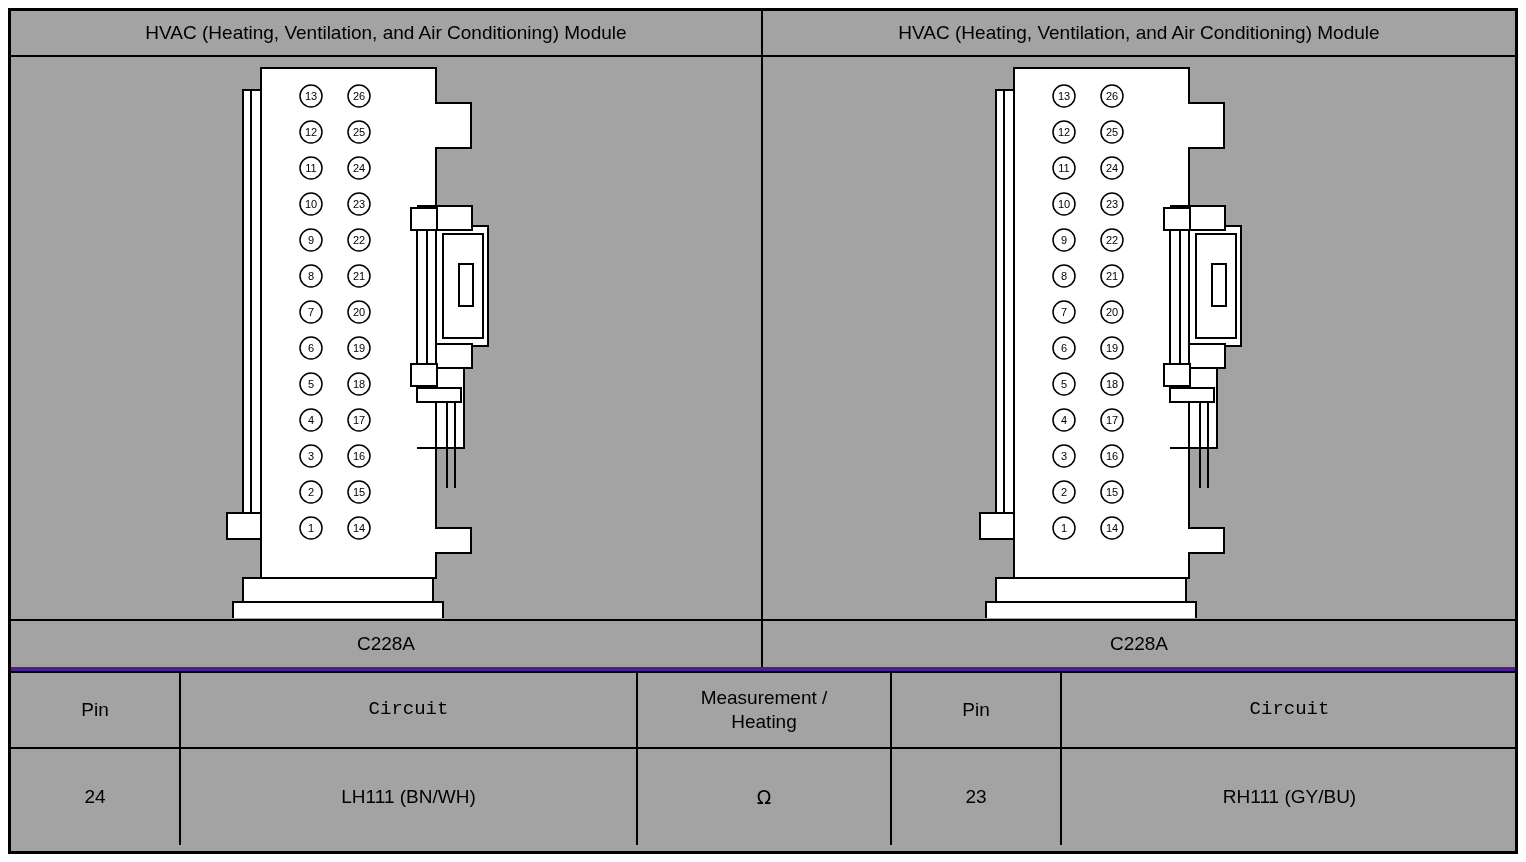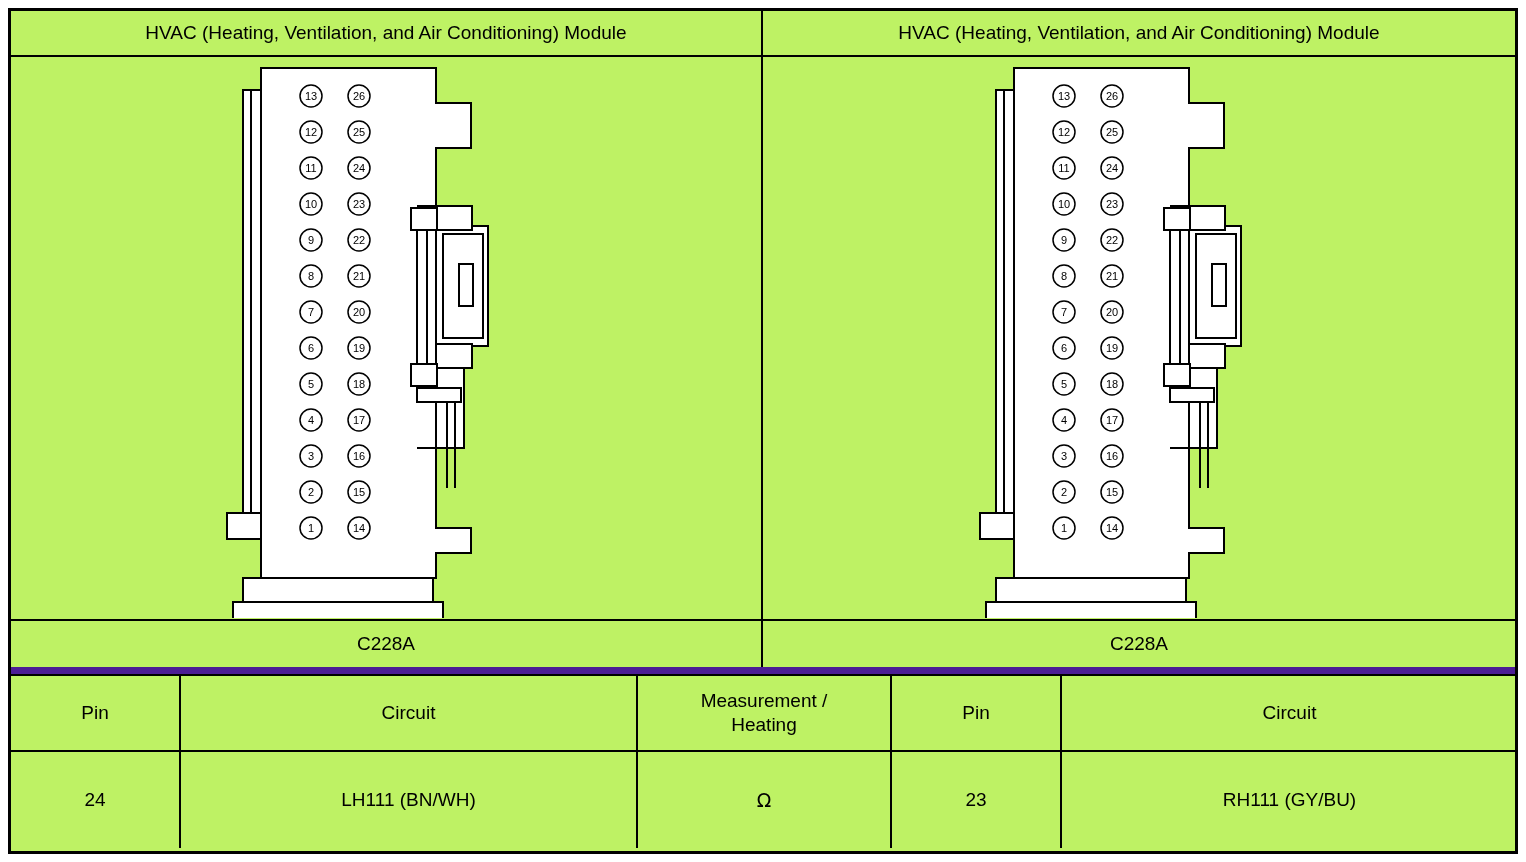--- a/index.html
+++ b/index.html
@@ -20,21 +20,21 @@
     overflow: hidden;
   }
   .outer-frame {
     position: absolute;
     left: 8px;
     top: 8px;
     width: 1510px;
     height: 846px;
     box-sizing: border-box;
     border: 3px solid #000;
-    background: #bef264;
+    background: #a3a3a3;
   }
   
   .header-row {
     display: flex;
     height: 44px;
     border-bottom: 2px solid #000;
   }
   .header-cell {
     flex: 1 1 50%;
     display: flex;
@@ -57,21 +57,21 @@
     position: relative;
     box-sizing: border-box;
   }
   .conn-cell.left {
     border-right: 2px solid #000;
   }
   
   .name-row {
     display: flex;
     height: 46px;
-    border-bottom: 7px solid #4c1d95;
+    border-bottom: 4px solid #4c1d95;
   }
   .name-cell {
     flex: 1 1 50%;
     display: flex;
     align-items: center;
     justify-content: center;
     font-size: 19px;
     box-sizing: border-box;
   }
   .name-cell.left {
@@ -102,21 +102,21 @@
     border-left: none;
   }
   .pin-table tr th:last-child,
   .pin-table tr td:last-child {
     border-right: none;
   }
   .pin-table tr:last-child td {
     border-bottom: none;
   }
   .col-pin { width: 168px; }
-  .col-circuit { width: 455px; }
+  .col-circuit { width: 455px; font-family: Liberation Mono, monospace; }
   .col-meas { width: 252px; }
   .ohm {
     font-size: 52px;
     line-height: 1;
     font-family: "DejaVu Sans", sans-serif;
   }
   
   .conn-svg {
     position: absolute;
     top: 50%;

